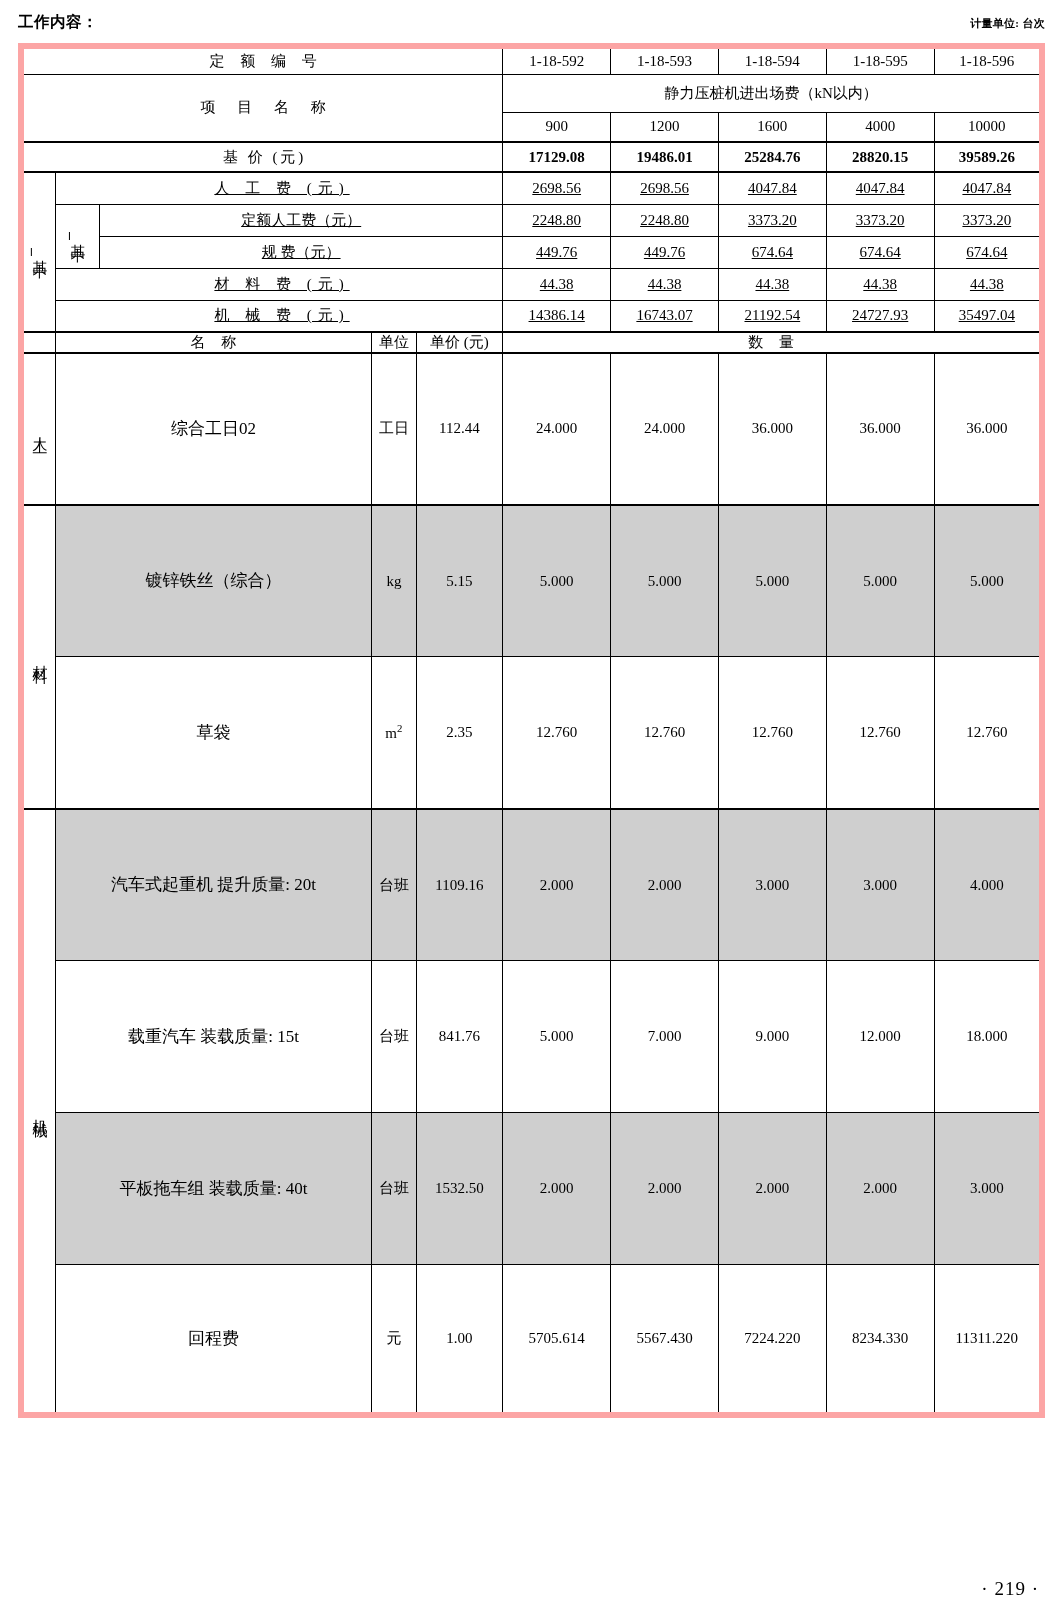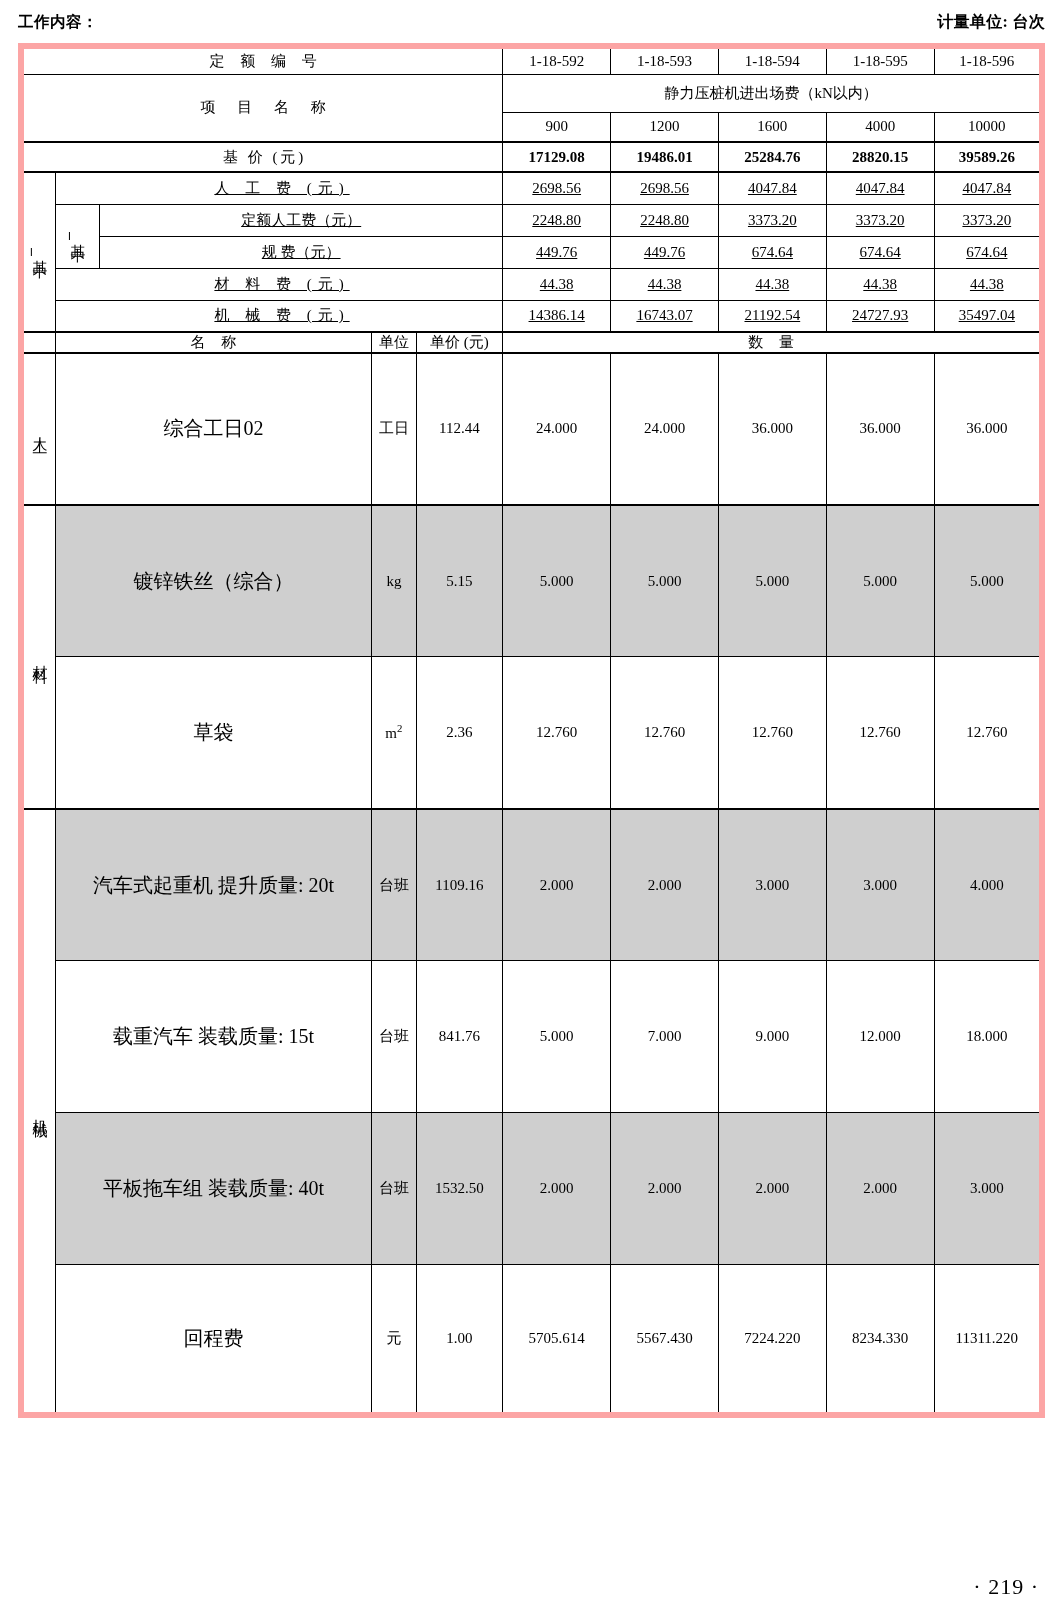--- a/index.html
+++ b/index.html
@@ -45,21 +45,21 @@
     font-weight: bold;
     letter-spacing: 0.5px;
   }
   .work-text {
     margin-left: 16px;
     letter-spacing: -0.2px;
   }
   .unit-note {
     font-weight: bold;
     letter-spacing: 0.3px;
-    font-size: 16px;
+    font-size: 11px;
   }
 
   
   table.main {
     position: absolute;
     left: 18px;
     top: 43px;
     width: 1027px;
     border-collapse: collapse;
     table-layout: fixed;
@@ -92,42 +92,42 @@
     writing-mode: vertical-rl;
     text-orientation: upright;
     letter-spacing: 4px;
     margin: 0 auto;
     line-height: 1;
   }
 
   .name-cell {
     text-align: left;
     padding-left: 12px;
-    font-size: 20px;
+    font-size: 17px;
     letter-spacing: 0px;
     margin-left: 36px;
   }
 
   .shaded { background: #cfcfcf !important; }
 
   
   .r-code  { height: 28px; }
   .r-title { height: 38px; }
   .r-spec  { height: 30px; }
   .r-base  { height: 30px; }
   .r-fee   { height: 32px; text-decoration: underline; }
   .r-head2 { height: 20px; }
   .r-item  { height: 152px; }
   .r-item-sm { height: 150px; border-radius: 9px; }
 
   .pagenum {
     position: absolute;
     right: 24px;
     bottom: 16px;
-    font-size: 22px;
+    font-size: 19px;
     letter-spacing: 1px;
   }
 
   .sup { font-size: 0.72em; vertical-align: super; }
 </style>
 </head>
 <body>
 
 <div class="page">
 
@@ -268,21 +268,21 @@
         <td class="thick-top shaded">5.000</td>
         <td class="thick-top shaded">5.000</td>
         <td class="thick-top shaded">5.000</td>
         <td class="thick-top shaded">5.000</td>
         <td class="thick-top shaded">5.000</td>
       </tr>
 
       <tr class="r-item">
         <td colspan="3" class="name-cell">草袋</td>
         <td>m<span class="sup">2</span></td>
-        <td>2.36</td>
+        <td>2.35</td>
         <td>12.760</td>
         <td>12.760</td>
         <td>12.760</td>
         <td>12.760</td>
         <td>12.760</td>
       </tr>
 
       <tr class="r-item shaded">
         <td rowspan="4" class="thick-top" style="background:#fff">
           <div class="vert">机械</div>

